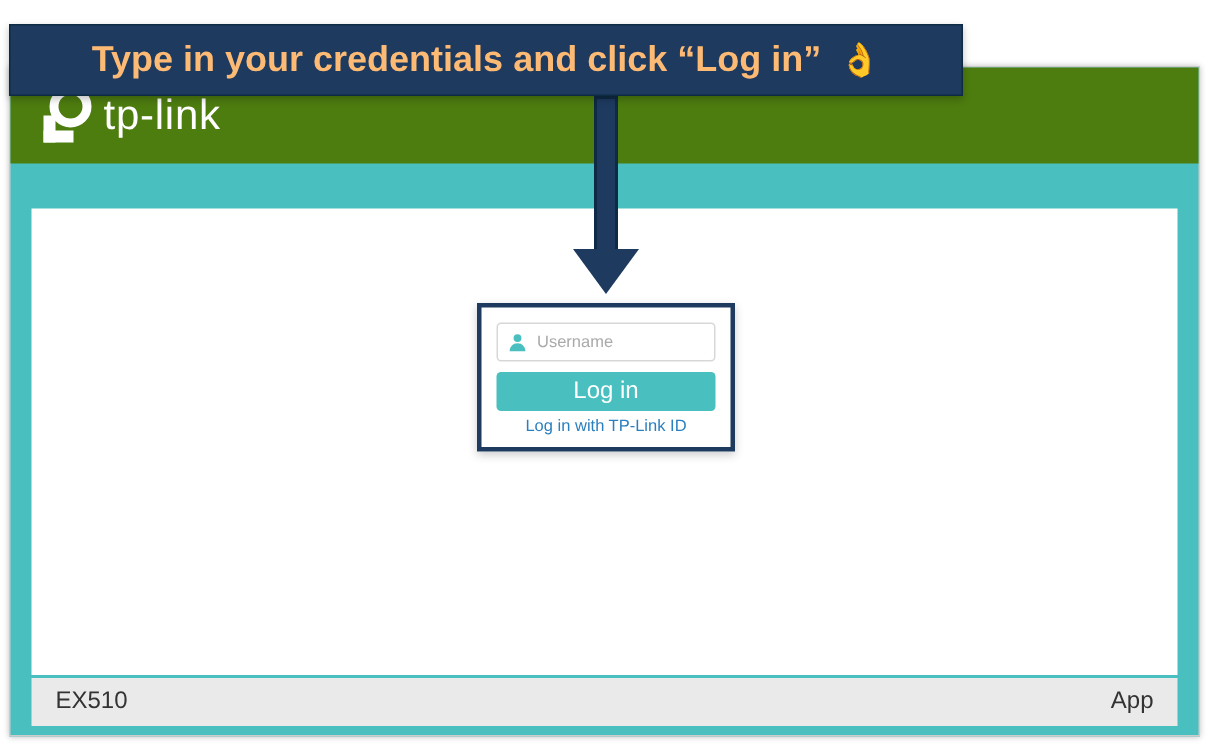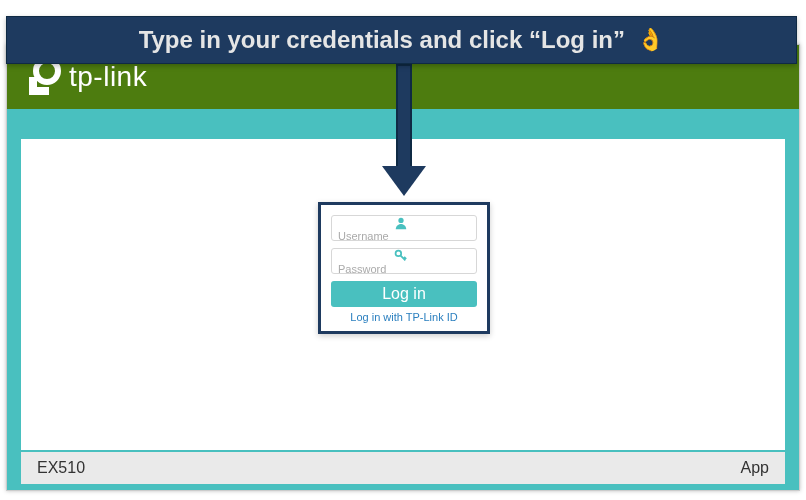--- a/index.html
+++ b/index.html
@@ -1,24 +1,24 @@
 <!DOCTYPE html>
 <html><head>
 <meta charset="utf-8">
 <style>
   * { box-sizing: border-box; margin: 0; padding: 0; }
   html, body { width: 806px; height: 500px; font-family: Arial, Helvetica, sans-serif; overflow: hidden; }
   .stage { position: relative; width: 806px; height: 500px; background: #fff; }
 
   
   .banner {
-    position: absolute; left: 6px; top: 16px; width: 791px; height: 48px;
+    position: absolute; left: 6px; top: 16px; width: 636px; height: 48px;
     background: #1e3a5f; border: 1px solid #0f2a44;
     display: flex; align-items: center; justify-content: center;
-    color: #e5e5e5; font-size: 24px; font-weight: 600; z-index: 50;
+    color: #fdba74; font-size: 24px; font-weight: 600; z-index: 50;
     box-shadow: 0 2px 5px rgba(0,0,0,.25);
   }
   .banner .hand { margin-left: 12px; font-size: 22px; }
 
   
   .arrow-shaft {
     position: absolute; left: 396px; top: 64px; width: 16px; height: 110px;
     background: #1e3a5f; border: 2px solid #0f2a44; z-index: 49;
   }
   .arrow-head {
@@ -64,21 +64,21 @@
   
   .login-card {
     position: absolute; left: 318px; top: 202px; width: 172px;
     background: #fff; border: 3px solid #1e3a5f; z-index: 40;
     padding: 10px 10px 6px 10px;
     box-shadow: 0 2px 6px rgba(0,0,0,.2);
   }
   .field {
     display: flex; align-items: center; height: 26px;
     border: 1px solid #d7d7d7; border-radius: 3px; margin-bottom: 7px;
-    padding: 0 6px; background: #fff; flex-direction: column;
+    padding: 0 6px; background: #fff;
   }
   .field svg { flex: 0 0 14px; margin-right: 6px; }
   .field input {
     border: none; outline: none; width: 100%; font-size: 11px; color: #555;
     background: transparent;
   }
   .field input::placeholder { color: #aaa; }
   .login-btn {
     width: 100%; height: 26px; background: #49c0bf; color: #fff;
     border: none; border-radius: 3px; font-size: 16px; cursor: pointer;
@@ -114,27 +114,20 @@
   </div>
 
   <div class="login-card">
     <div class="field">
       <svg viewBox="0 0 16 16" width="14" height="14">
         <circle cx="8" cy="5" r="3" fill="#49c0bf"></circle>
         <path d="M2 15c0-3.3 2.7-6 6-6s6 2.7 6 6" fill="#49c0bf"></path>
       </svg>
       <input type="text" placeholder="Username" style="">
     </div>
-    <div class="field">
-      <svg viewBox="0 0 16 16" width="14" height="14">
-        <circle cx="5" cy="5" r="3.2" fill="none" stroke="#49c0bf" stroke-width="2"></circle>
-        <path d="M7 7l6 6m-2-2l2-2m-1 3l2-2" stroke="#49c0bf" stroke-width="2" fill="none"></path>
-      </svg>
-      <input type="password" placeholder="Password" style="">
-    </div>
     <button class="login-btn">Log in</button>
     <div class="tp-link-id">Log in with TP-Link ID</div>
   </div>
 
   <div class="banner">
     <span>Type in your credentials and click “Log in”</span>
     <span class="hand">👌</span>
   </div>
   <div class="arrow-shaft"></div>
   <div class="arrow-head-inner"></div>

